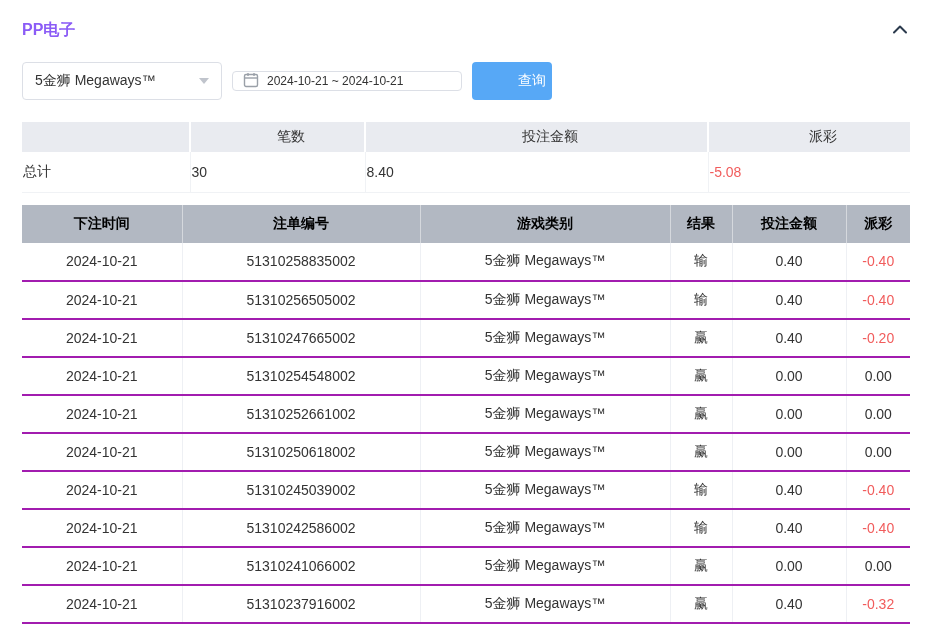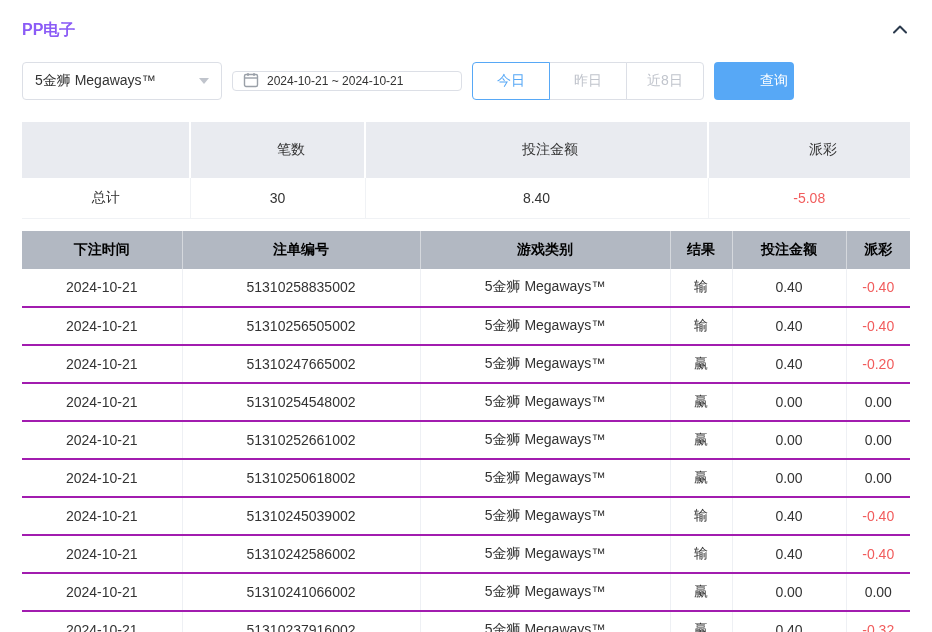--- a/index.html
+++ b/index.html
@@ -59,28 +59,28 @@
     background: #57a8f6; color: #fff; border: none; border-radius: 4px;
     font-size: 14px; cursor: pointer; font-family: Liberation Mono, monospace; text-align: right;
   }
 
   
   .summary-table {
     width: 100%; margin-top: 22px;
     border-collapse: collapse; font-size: 14px; table-layout: fixed;
   }
   .summary-table th {
-    background: #e9ebf0; height: 56px; font-weight: normal;
+    background: #e9ebf0; height: 30px; font-weight: normal;
     text-align: center; color: #333;
     border-right: 2px solid #ffffff;
     padding-left: 28px;
   }
   .summary-table th:last-child { border-right: none; }
   .summary-table td {
-    height: 40px; text-align: center; background: #fff;
+    height: 40px; text-align: left; background: #fff;
     border-right: 1px solid #f0f2f5; border-bottom: 1px solid #f0f2f5;
   }
   .summary-table td:last-child { border-right: none; }
 
   
   .bet-table {
     width: 100%; margin-top: 12px;
     border-collapse: collapse; font-size: 14px; table-layout: fixed;
   }
   .bet-table th {
@@ -124,25 +124,20 @@
         <svg width="16" height="16" viewBox="0 0 16 16">
           <rect x="1.5" y="2.5" width="13" height="12" rx="1.5" fill="none" stroke="#9aa0a8" stroke-width="1.4"></rect>
           <line x1="1.5" y1="6" x2="14.5" y2="6" stroke="#9aa0a8" stroke-width="1.4"></line>
           <line x1="5" y1="1" x2="5" y2="4" stroke="#9aa0a8" stroke-width="1.4"></line>
           <line x1="11" y1="1" x2="11" y2="4" stroke="#9aa0a8" stroke-width="1.4"></line>
         </svg>
       </span>
       <span>2024-10-21 ~ 2024-10-21</span>
     </div>
 
-    <div class="quick-group">
-        <button class="quick-btn active">今日</button>
-        <button class="quick-btn">昨日</button>
-        <button class="quick-btn">近8日</button>
-      </div>
 
     <button class="search-btn">查询</button>
   </div>
 
   <table class="summary-table">
     <colgroup>
       <col style="width:168px">
         <col style="width:175px">
         <col style="width:343px">
         <col style="width:202px">

